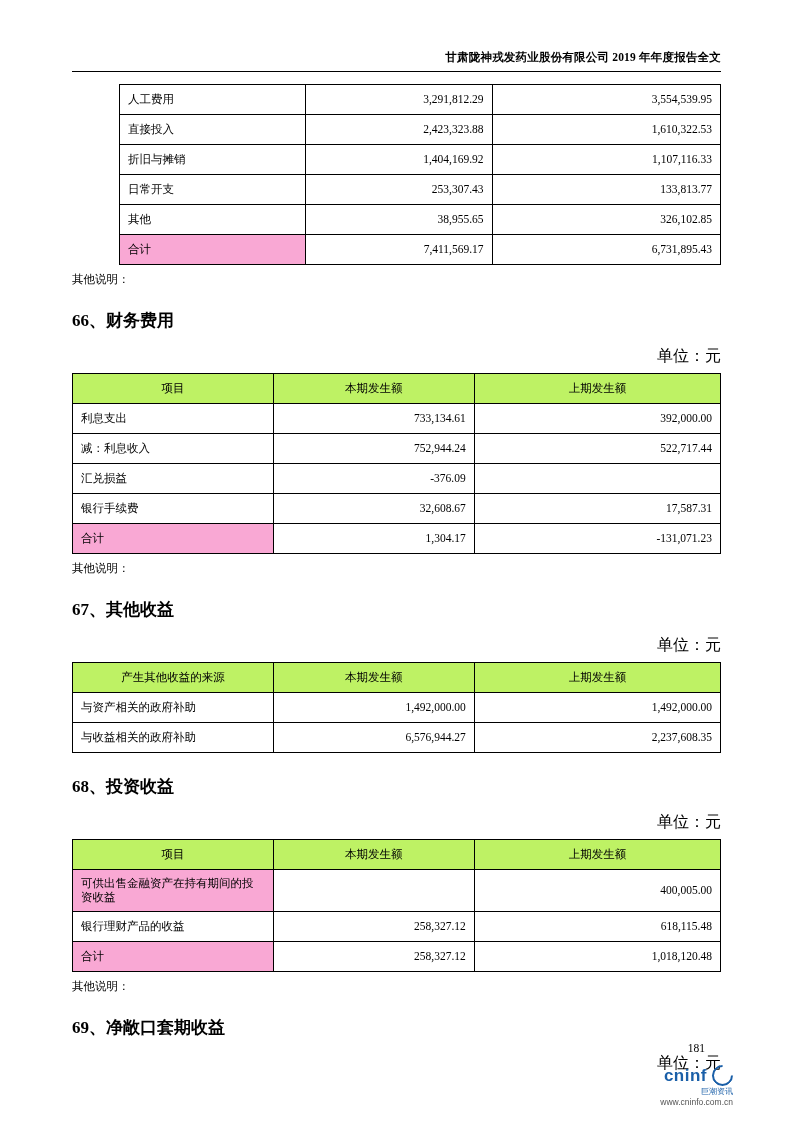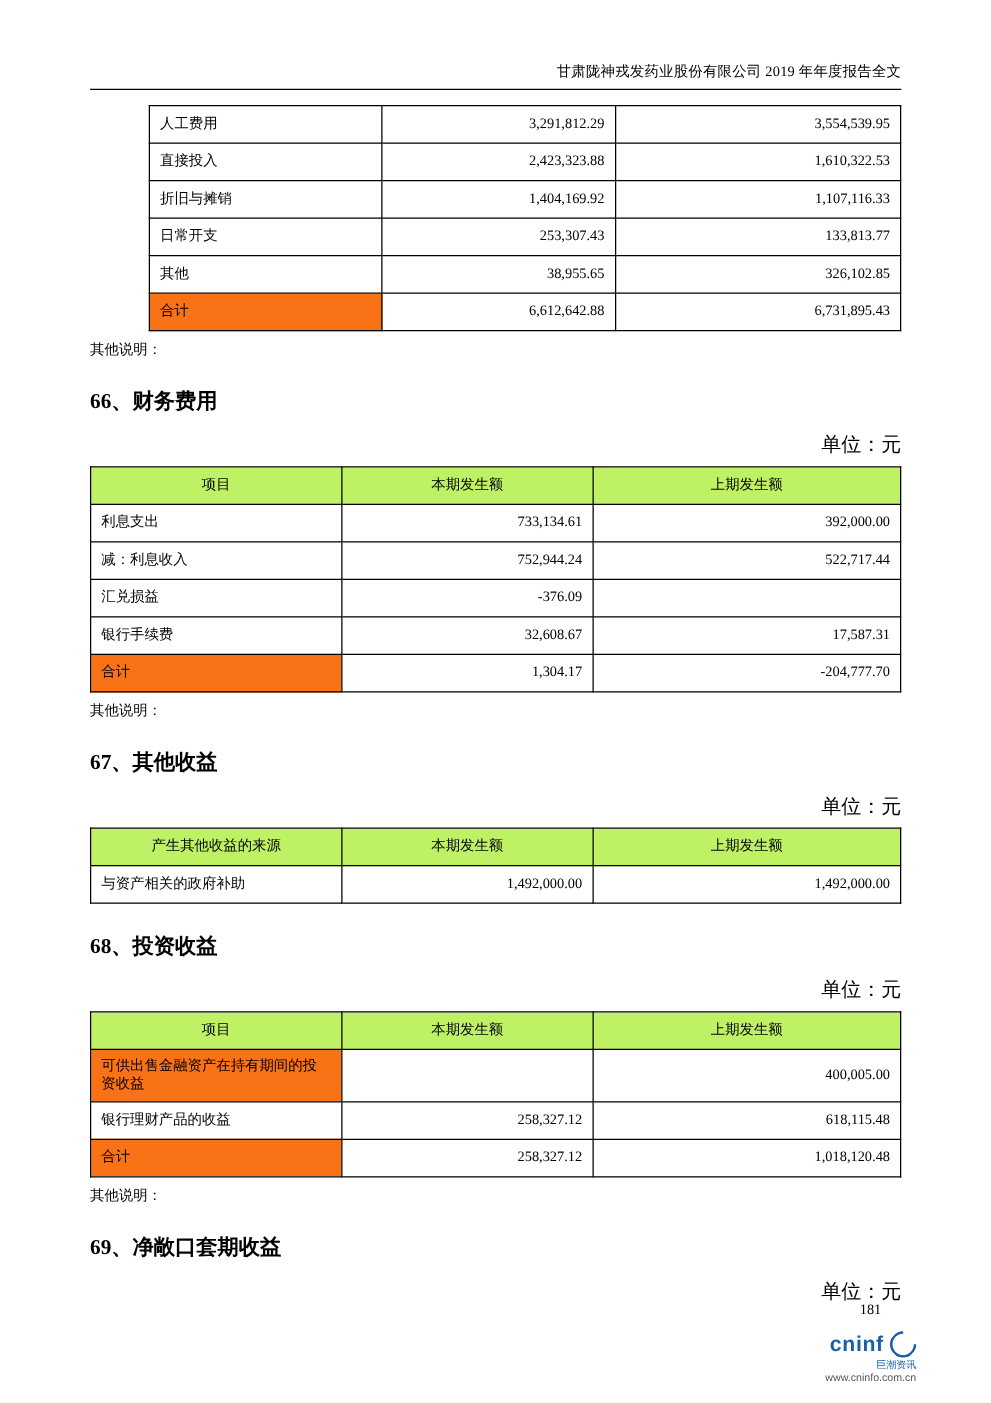--- a/index.html
+++ b/index.html
@@ -19,21 +19,21 @@
     position: relative;
     width: 793px;
     height: 1122px;
     box-sizing: border-box;
     padding: 0 72px;
   }
   .header {
     padding-top: 50px;
     text-align: right;
     font-size: 11.5px;
-    font-weight: normal;
+    font-weight: bold;
     letter-spacing: 0.2px;
   }
   .header-rule {
     margin-top: 6px;
     border-bottom: 1px solid #000000;
   }
   table.doc {
     width: 100%;
     border-collapse: collapse;
     table-layout: fixed;
@@ -44,21 +44,21 @@
     padding: 6px 8px;
     height: 17px;
     vertical-align: middle;
     line-height: 1.25;
   }
   .c-head {
     background: #bef264;
     text-align: center;
   }
   .c-total {
-    background: #f97316;
+    background: #f9a8d4;
   }
   .num {
     text-align: right;
   }
   .lbl {
     text-align: left;
   }
   .note {
     font-size: 11.5px;
     margin: 7px 0 0 0;
@@ -166,21 +166,21 @@
           <td class="num">253,307.43</td>
           <td class="num">133,813.77</td>
         </tr>
         <tr>
           <td class="lbl">其他</td>
           <td class="num">38,955.65</td>
           <td class="num">326,102.85</td>
         </tr>
         <tr>
           <td class="lbl c-total">合计</td>
-          <td class="num">6,612,642.88</td>
+          <td class="num">7,411,569.17</td>
           <td class="num">6,731,895.43</td>
         </tr>
       </tbody>
     </table>
   </div>
   <p class="note">其他说明：</p>
 
   <h2 class="sec-title">66、财务费用</h2>
   <p class="unit">单位：元</p>
   <table class="doc">
@@ -211,21 +211,21 @@
         <td class="num"></td>
       </tr>
       <tr>
         <td class="lbl">银行手续费</td>
         <td class="num">32,608.67</td>
         <td class="num">17,587.31</td>
       </tr>
       <tr>
         <td class="lbl c-total">合计</td>
         <td class="num">1,304.17</td>
-        <td class="num">-204,777.70</td>
+        <td class="num">-131,071.23</td>
       </tr>
     </tbody>
   </table>
   <p class="note">其他说明：</p>
 
   <h2 class="sec-title">67、其他收益</h2>
   <p class="unit">单位：元</p>
   <table class="doc">
     <colgroup>
         <col style="width:31%">
@@ -235,20 +235,25 @@
     <tbody>
       <tr>
         <td class="c-head">产生其他收益的来源</td>
         <td class="c-head">本期发生额</td>
         <td class="c-head">上期发生额</td>
       </tr>
       <tr>
         <td class="lbl">与资产相关的政府补助</td>
         <td class="num">1,492,000.00</td>
         <td class="num">1,492,000.00</td>
+      </tr>
+      <tr>
+        <td class="lbl">与收益相关的政府补助</td>
+        <td class="num">6,576,944.27</td>
+        <td class="num">2,237,608.35</td>
       </tr>
     </tbody>
   </table>
 
   <h2 class="sec-title">68、投资收益</h2>
   <p class="unit">单位：元</p>
   <table class="doc">
     <colgroup>
         <col style="width:31%">
         <col style="width:31%">

